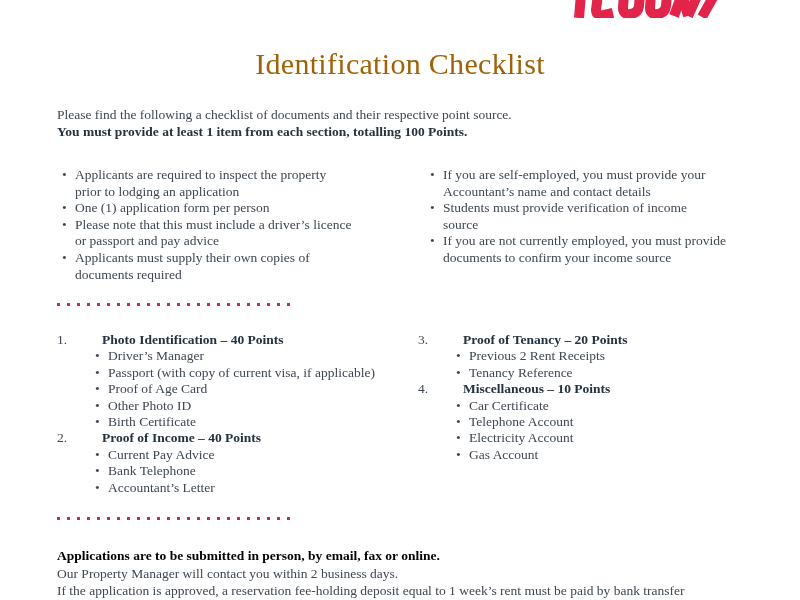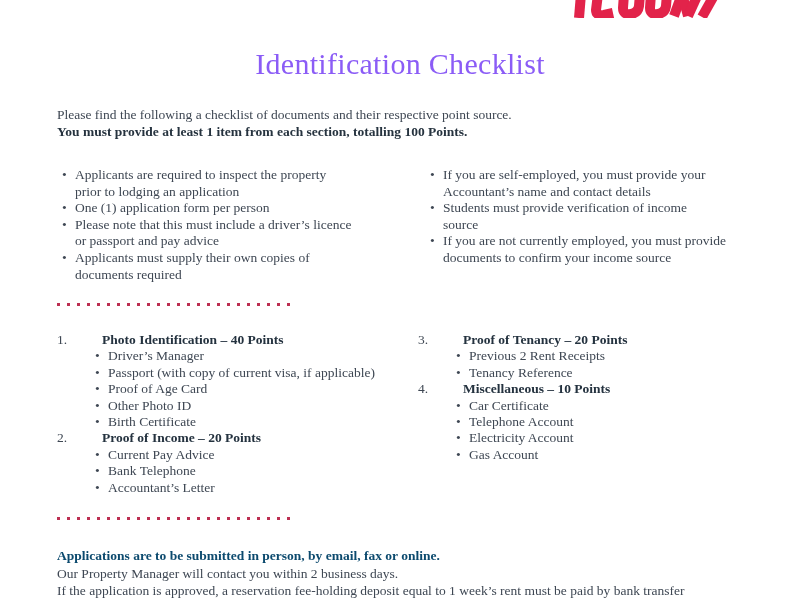--- a/index.html
+++ b/index.html
@@ -28,21 +28,21 @@
 
   .doc-title {
     position: absolute;
     top: 46px;
     left: 0;
     width: 100%;
     text-align: center;
     font-size: 30px;
     line-height: 36px;
     font-weight: 500;
-    color: #8b5cf6;
+    color: #a16207;
     letter-spacing: 0.3px;
   }
 
   .intro {
     position: absolute;
     left: 57px;
     top: 106px;
     width: 700px;
     font-size: 13.5px;
     line-height: 17px;
@@ -93,21 +93,21 @@
   .item-bullet { width: 16px; flex: 0 0 16px; padding-left: 3px; color: #3e4753; }
 
   .footer {
     position: absolute;
     left: 57px;
     top: 547px;
     width: 720px;
     font-size: 13.5px;
     line-height: 17.6px;
   }
-  .footer .bold-line { font-weight: bold; color: #0c4a6e; }
+  .footer .bold-line { font-weight: bold; color: #000000; }
 </style>
 </head>
 <body>
 
 <div class="page">
 
   <div class="logo-wrap">
     <svg width="146" height="18" viewBox="0 0 146 18" xmlns="http://www.w3.org/2000/svg" aria-hidden="true">
       <g stroke="#e2234a" stroke-width="10" fill="none" stroke-linecap="butt">
         <path d="M7,-6 L5,18"></path>
@@ -200,21 +200,21 @@
           <div class="item-row">
             <span class="item-bullet">•</span>
             <span>Birth Certificate</span>
           </div>
         </div>
       </div>
 
       <div>
         <div class="section-heading-row">
           <span class="section-number">2.</span>
-          <span class="section-heading">Proof of Income – 20 Points</span>
+          <span class="section-heading">Proof of Income – 40 Points</span>
         </div>
         <div class="section-items">
           <div class="item-row">
             <span class="item-bullet">•</span>
             <span>Current Pay Advice</span>
           </div>
           <div class="item-row">
             <span class="item-bullet">•</span>
             <span>Bank Telephone</span>
           </div>

